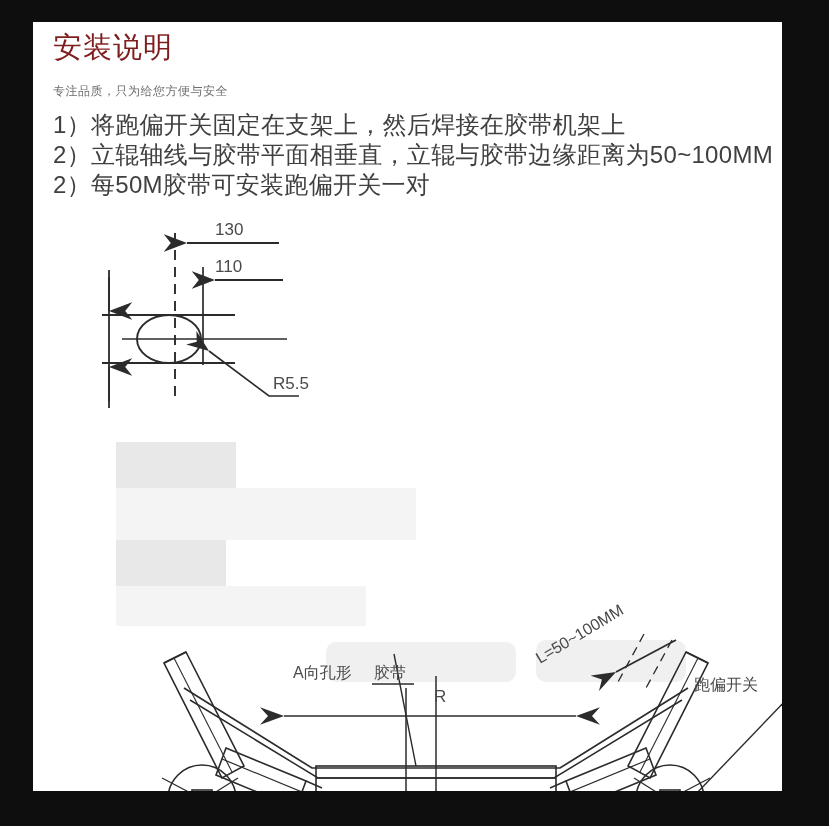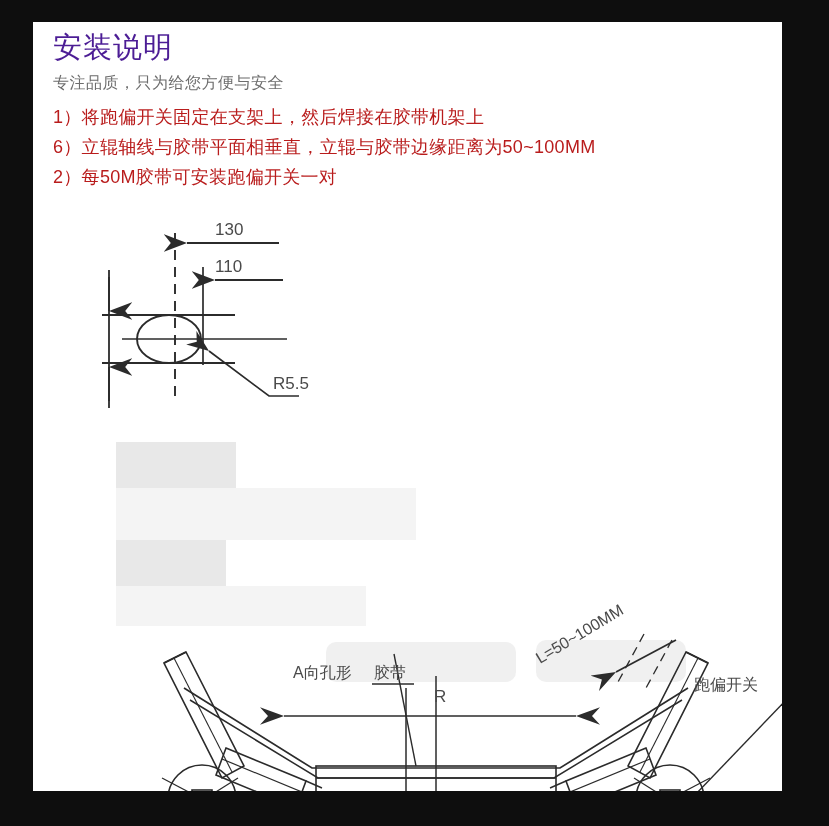--- a/index.html
+++ b/index.html
@@ -31,37 +31,37 @@
 
   
   #text-block {
     position: absolute;
     left: 20px;
     top: 4px;
     width: 700px;
   }
   .doc-title {
     font-size: 29px;
-    color: #4c1d95;
+    color: #7f1d1d;
     line-height: 42px;
     letter-spacing: 1px;
-    margin: 0 0 2px 0;
+    margin: 0 0 10px 0;
     font-weight: normal;
     font-family: Liberation Serif, serif;
   }
   .doc-subtitle {
-    font-size: 16px;
+    font-size: 12px;
     color: #6d6d6d;
     line-height: 26px;
     letter-spacing: 0.5px;
     margin: 0 0 6px 0;
   }
   .doc-line {
-    font-size: 18px;
-    color: #b91c1c;
+    font-size: 24px;
+    color: #404040;
     line-height: 30px;
     letter-spacing: 0.3px;
     white-space: nowrap;
   }
 
   
   #detail-drawing {
     position: absolute;
     left: 54px;
     top: 193px;
@@ -97,21 +97,21 @@
 </head>
 <body>
 
 <div id="page">
   <div id="panel">
 
     <div id="text-block">
       <h1 class="doc-title">安装说明</h1>
       <div class="doc-subtitle">专注品质，只为给您方便与安全</div>
       <div class="doc-line">1）将跑偏开关固定在支架上，然后焊接在胶带机架上</div>
-      <div class="doc-line">6）立辊轴线与胶带平面相垂直，立辊与胶带边缘距离为50~100MM</div>
+      <div class="doc-line">2）立辊轴线与胶带平面相垂直，立辊与胶带边缘距离为50~100MM</div>
       <div class="doc-line">2）每50M胶带可安装跑偏开关一对</div>
     </div>
 
     <div id="detail-drawing">
       <svg width="310" height="215" viewBox="0 0 310 215">
         <defs>
           <marker id="ahL" markerWidth="14" markerHeight="10" refX="13" refY="5" orient="auto">
             <path d="M13,5 L0,0 L4,5 L0,10 Z" fill="#2b2b2b"></path>
           </marker>
           <marker id="ahR" markerWidth="14" markerHeight="10" refX="1" refY="5" orient="auto">

